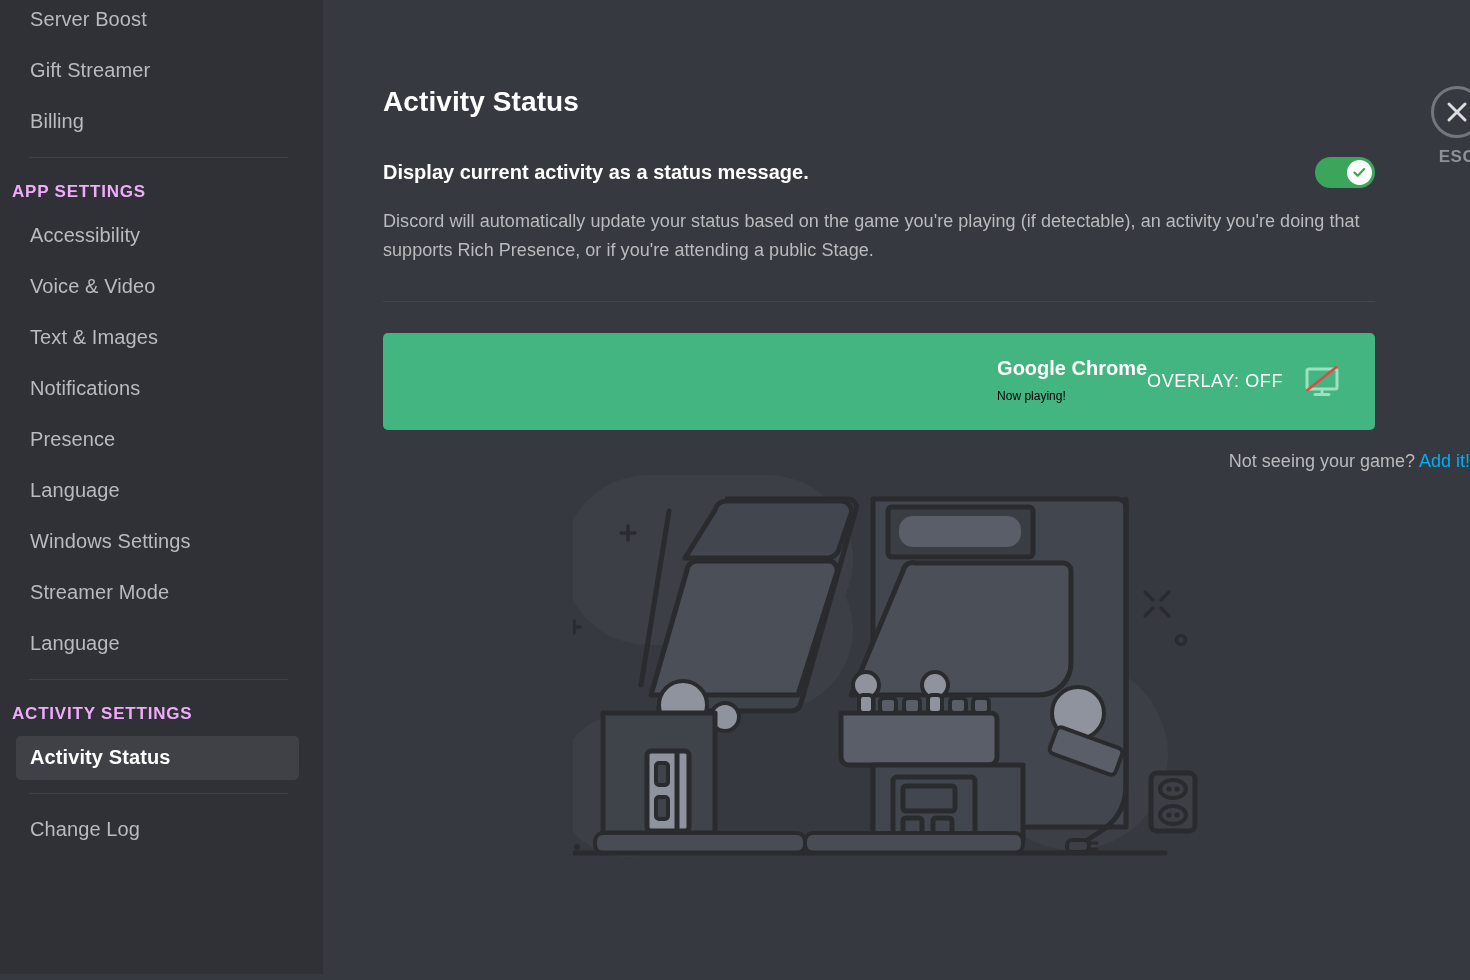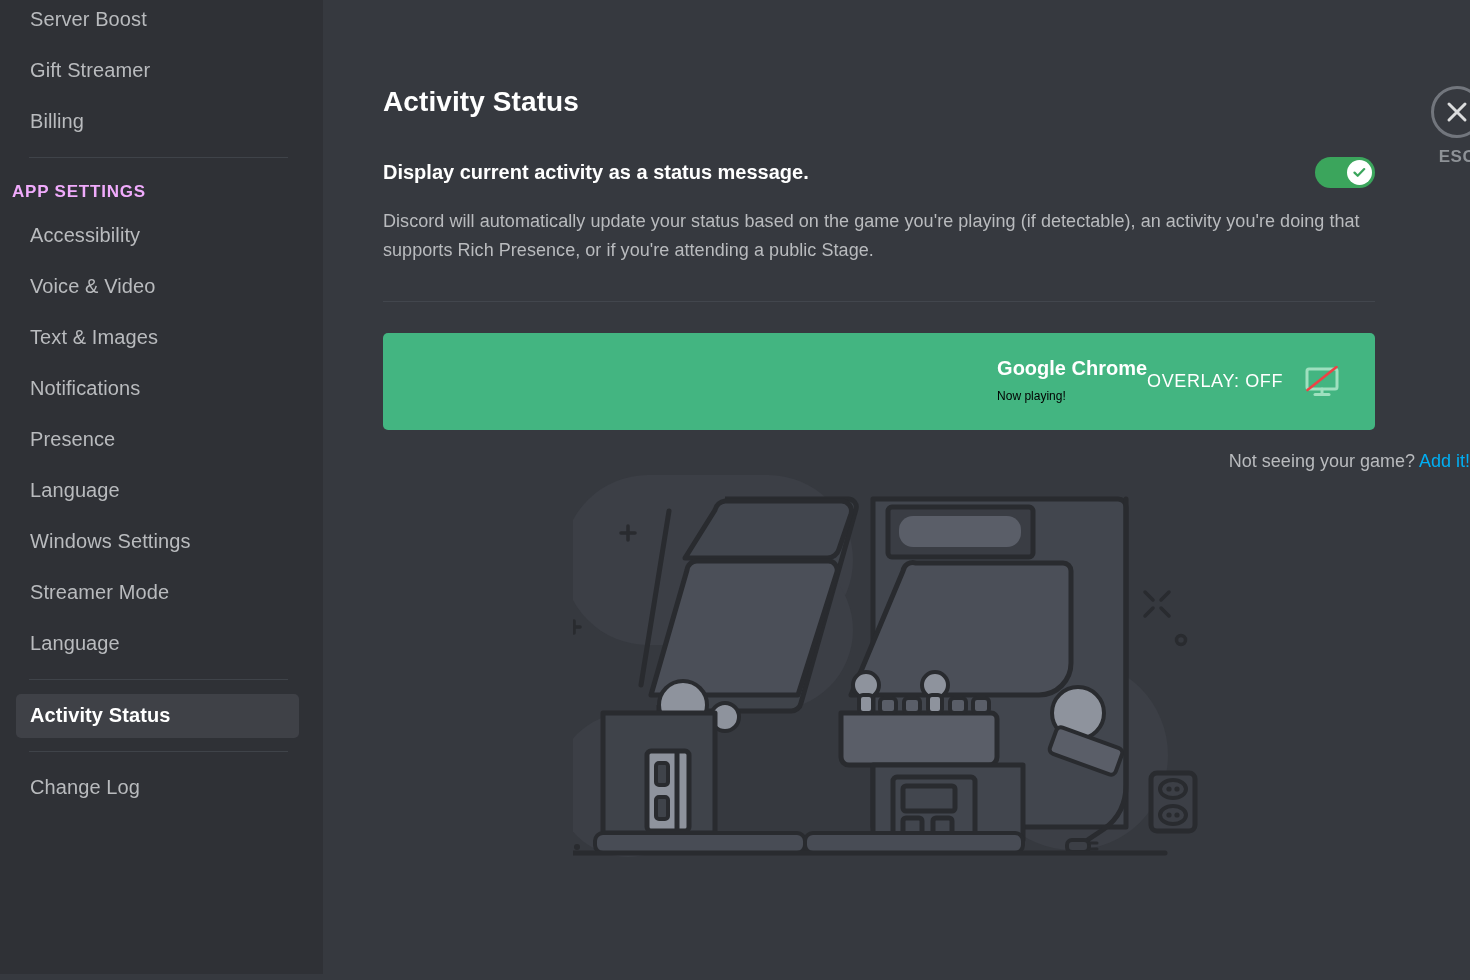--- a/index.html
+++ b/index.html
@@ -232,20 +232,21 @@
       <div class="nav-item">
         <span>Windows Settings</span>
       </div>
       <div class="nav-item">
         <span>Streamer Mode</span>
       </div>
       <div class="nav-item">
         <span>Language</span>
       </div>
       <div class="nav-divider"></div>
+      <div class="nav-header">ACTIVITY SETTINGS</div>
       <div class="nav-item active-wrap">
         <div class="pill">Activity Status</div>
       </div>
       <div class="nav-divider"></div>
       <div class="nav-item">
         <span>Change Log</span>
       </div>
     </nav>
 
   <section class="main">

